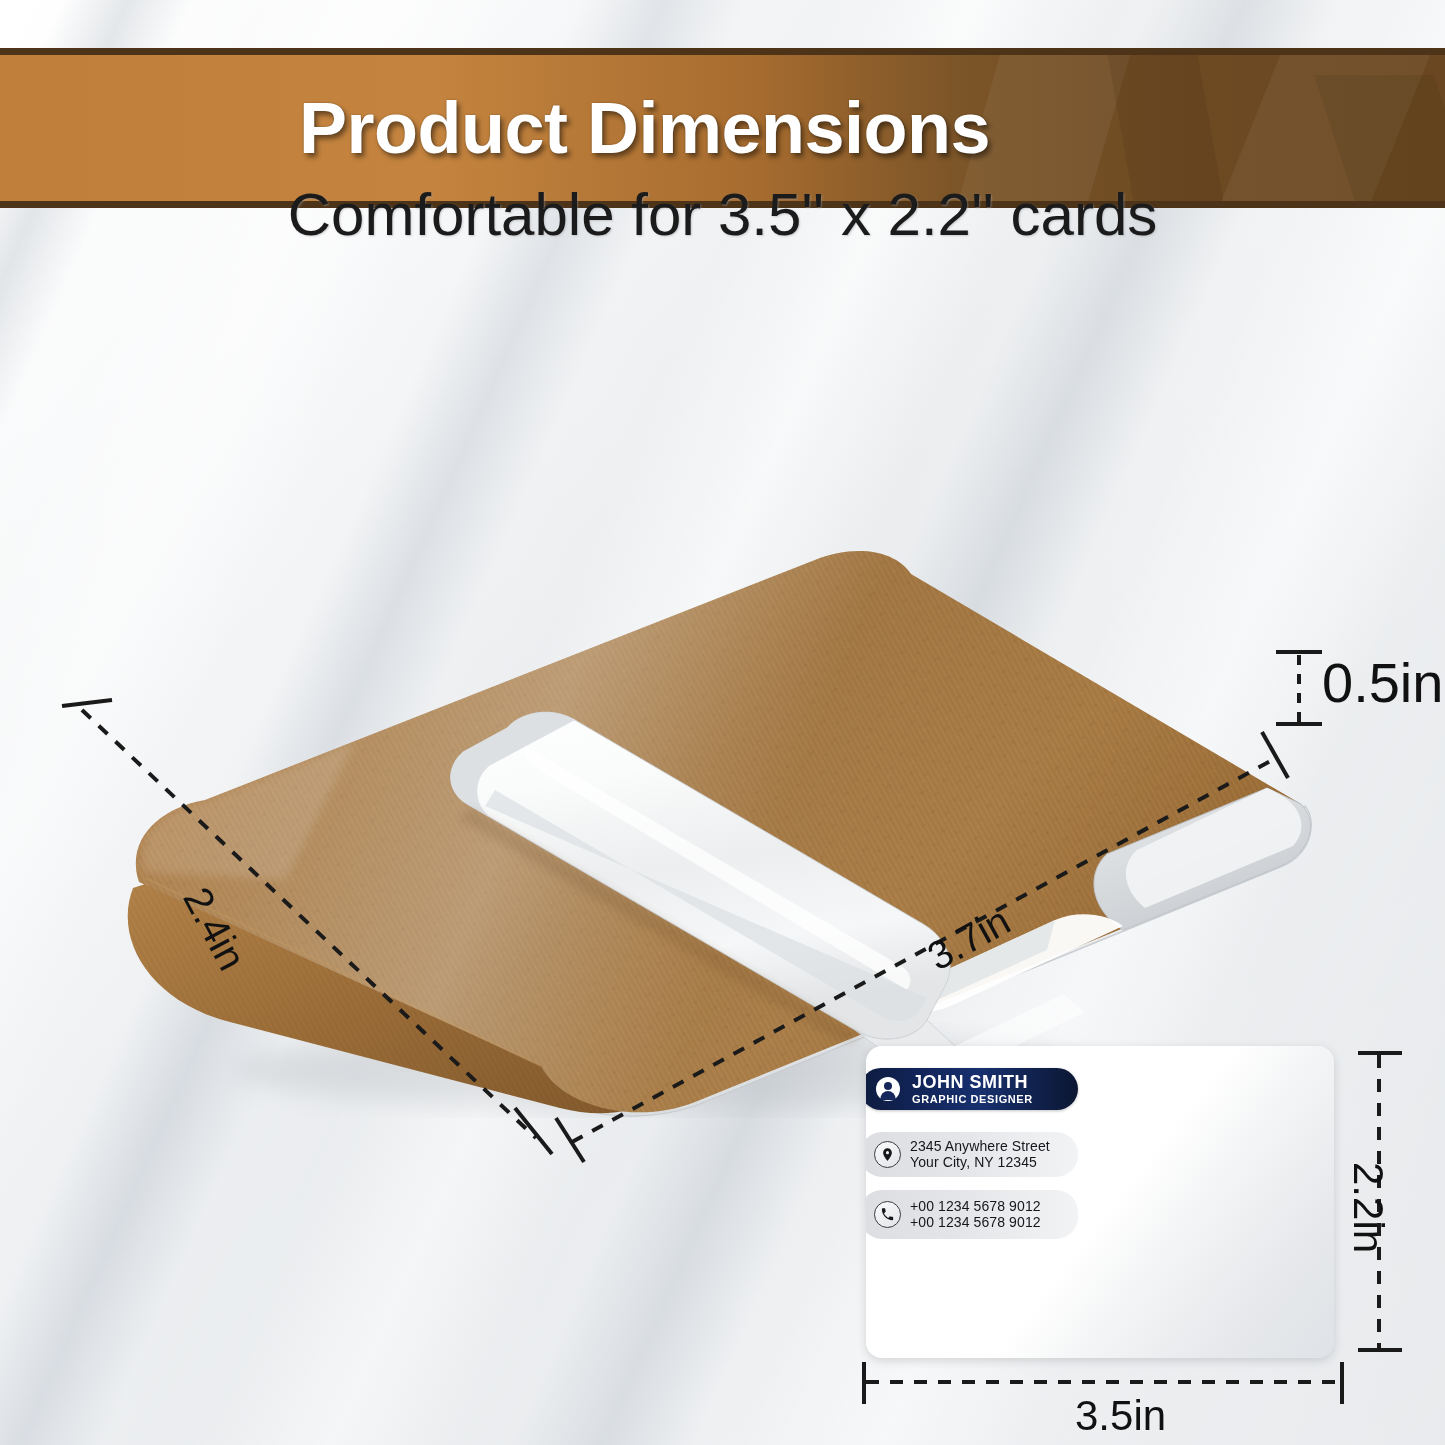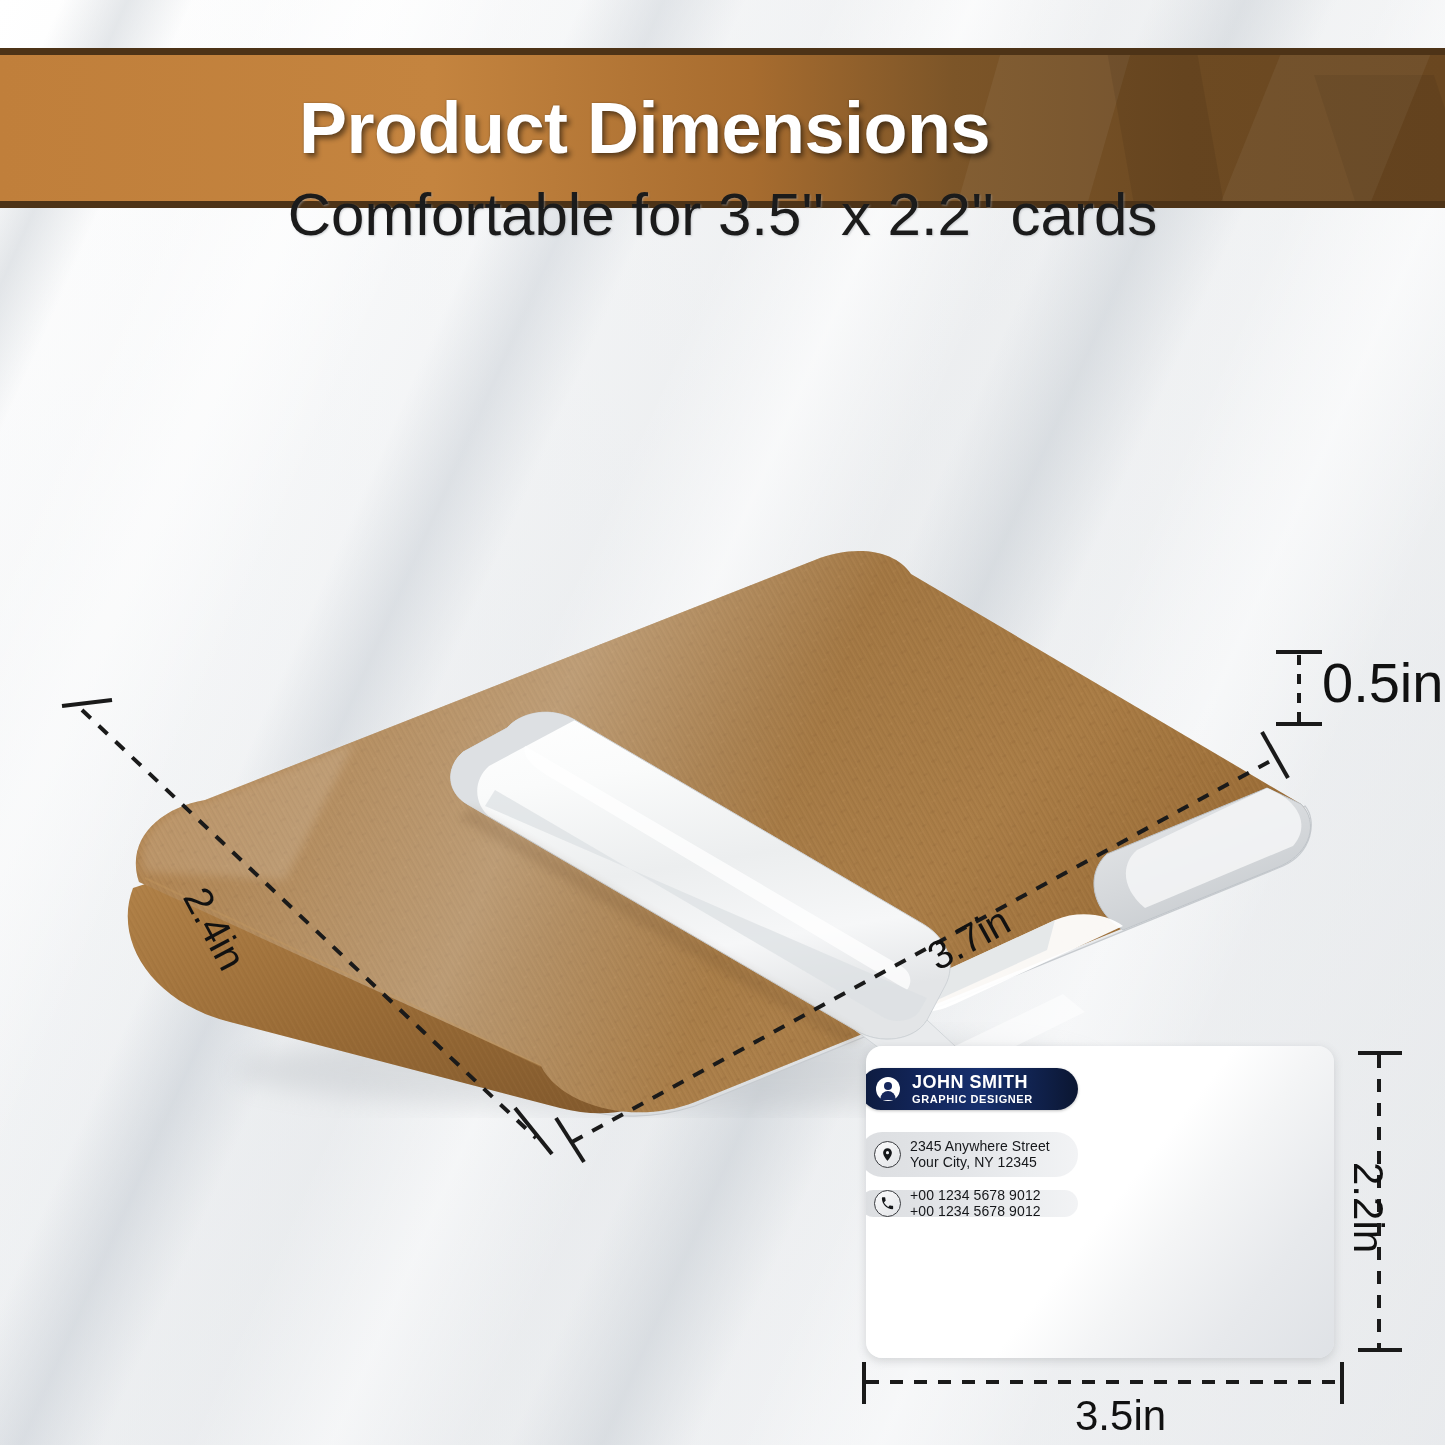--- a/index.html
+++ b/index.html
@@ -103,21 +103,21 @@
   .bc-name{color:#ffffff;font-size:18px;font-weight:bold;letter-spacing:.5px;display:block;}
   .bc-role{color:#ffffff;font-size:11px;font-weight:bold;letter-spacing:.6px;display:block;margin-top:3px;}
 
   .bc-row{
     position:absolute;left:-6px;width:218px;
     background:linear-gradient(90deg,#dcdee1 0%,#e3e5e8 45%,#eceef0 78%,#f2f3f5 100%);
     border-radius:22px;
     display:flex;align-items:center;
   }
   .bc-row-1{top:86px;height:45px;}
-  .bc-row-2{top:144px;height:27px;}
+  .bc-row-2{top:144px;height:49px;}
   .bc-row-3{top:202px;height:45px;}
   .bc-ico{
     width:27px;height:27px;border-radius:50%;
     background:linear-gradient(145deg,#fbfbfc,#e2e4e7);
     border:1.6px solid #3a3c40;
     margin-left:14px;flex:0 0 auto;
     display:flex;align-items:center;justify-content:center;
     box-sizing:border-box;
   }
   .bc-ico svg{display:block;}

